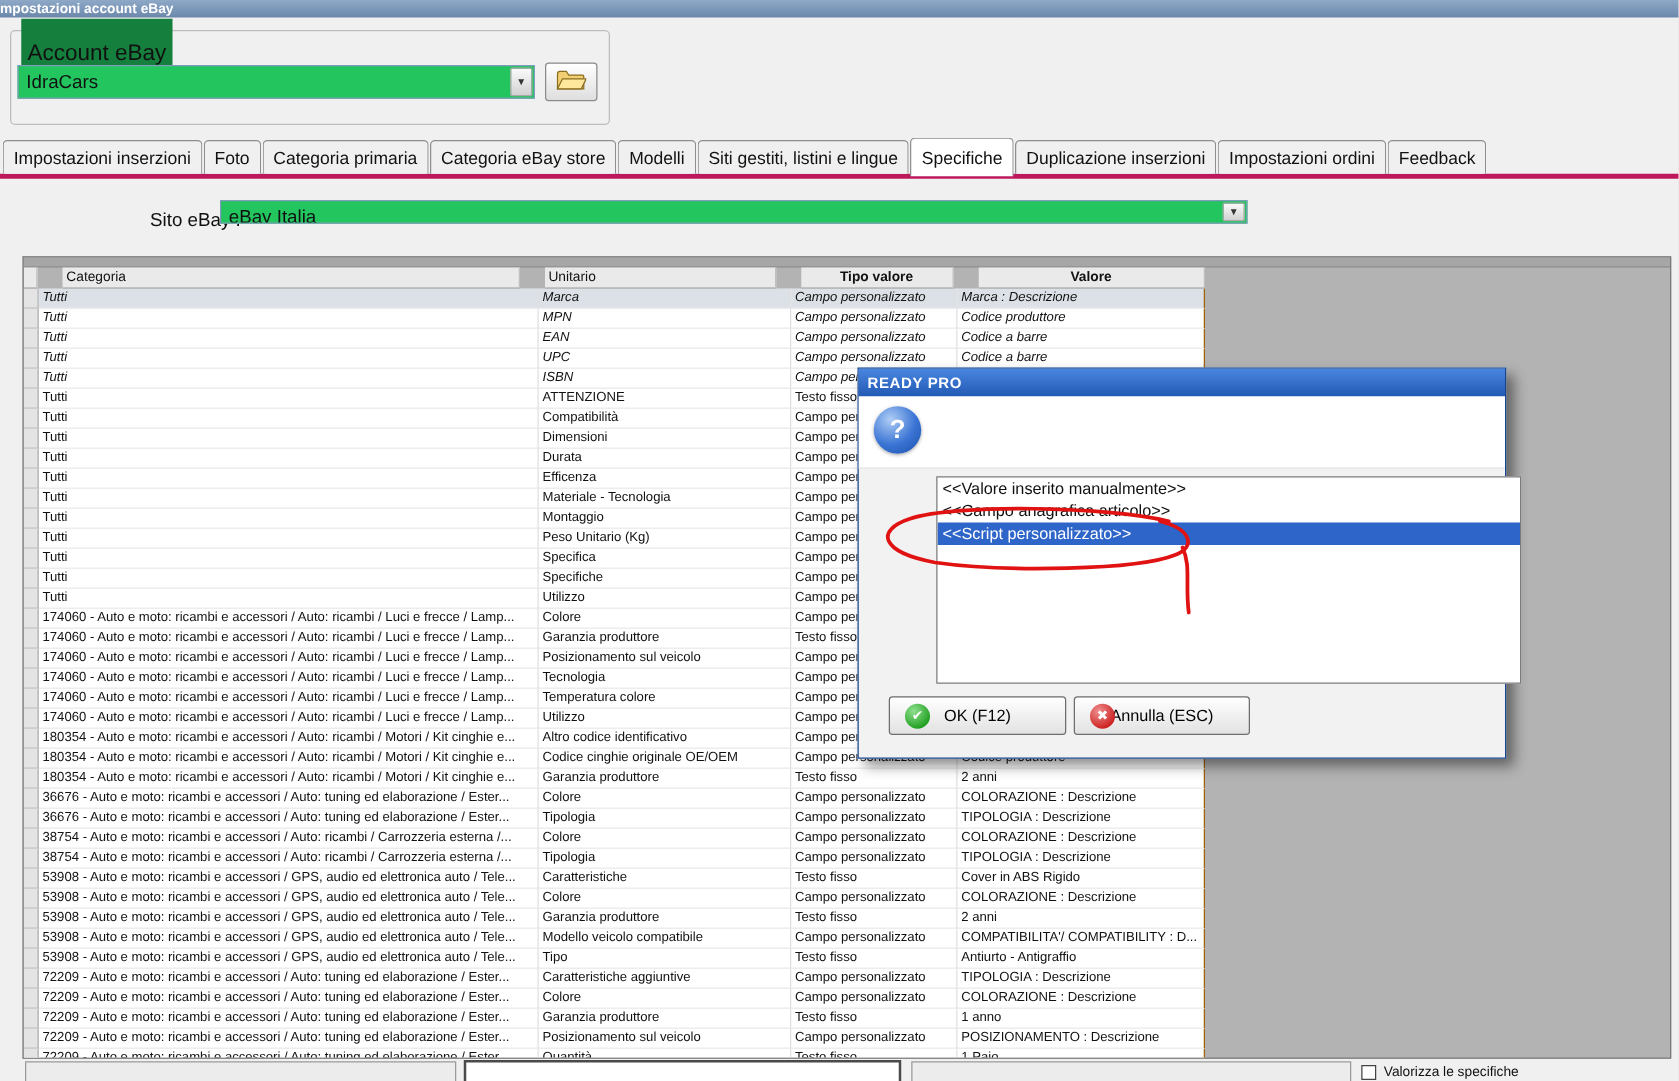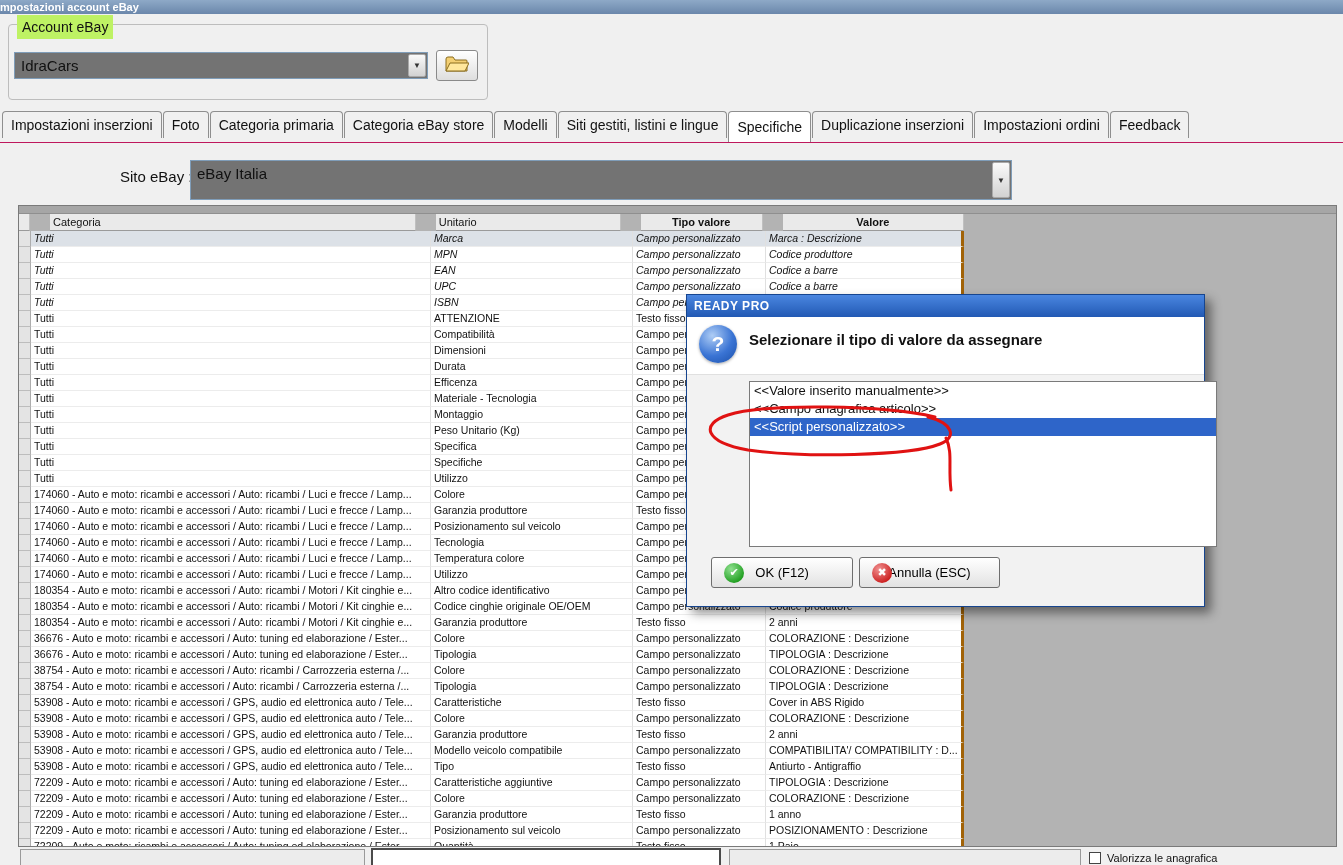--- a/index.html
+++ b/index.html
@@ -9,62 +9,62 @@
 
   
   .titlebar { position:absolute; left:0; top:0; width:100%; height:14px;
     background:linear-gradient(180deg,#8ea9c7,#6b87ab); color:#fff;
     font-size:11px; font-weight:bold; line-height:14px; overflow:hidden; }
   .titlebar span { position:relative; left:-5px; padding-left:2px; white-space:nowrap; }
 
   
   .groupbox { position:absolute; left:8px; top:24px; width:480px; height:76px;
     border:1px solid #bdbdbd; border-radius:4px; }
-  .groupbox .legend { position:absolute; top:-10px; left:8px; background:#bef264;
-    padding:4px 5px; font-size:14px; }
-
-  
-  .combo { position:absolute; background:#737373; border:1px solid #7f9db9; }
+  .groupbox .legend { position:absolute; top:-10px; left:8px; background:#15803d;
+    padding:17px 5px; font-size:18px; }
+
+  
+  .combo { position:absolute; background:#22c55e; border:1px solid #7f9db9; }
   .combo .combo-text { position:absolute; left:6px; top:0; bottom:0; right:22px;
     font-size:15px; line-height:25px; white-space:nowrap; overflow:hidden; }
   .combo .combo-btn { position:absolute; right:1px; top:1px; bottom:1px; width:18px;
     background:linear-gradient(#fafafa,#d2d2d2); border:1px solid #a9a9a9; border-radius:2px;
     font-size:8px; color:#333; display:flex; align-items:center; justify-content:center; }
   .account-combo { left:14px; top:52px; width:414px; height:27px; }
-  .site-combo { left:190px; top:160px; width:822px; height:40px; }
+  .site-combo { left:176px; top:160px; width:822px; height:19px; }
   .site-label { position:absolute; left:120px; top:168px; font-size:15px; }
 
   .folder-btn { position:absolute; left:436px; top:50px; width:42px; height:31px;
     border:1px solid #8a8a8a; border-radius:3px; background:linear-gradient(#ffffff,#dedede);
     display:flex; align-items:center; justify-content:center; cursor:pointer; }
 
   
   .tabstrip { position:absolute; left:0; right:0; top:111px; height:32px;
-    display:flex; align-items:flex-start; padding-left:2px;
-    border-bottom:1px solid #be185d; z-index:2; }
+    display:flex; align-items:center; padding-left:2px;
+    border-bottom:4px solid #be185d; z-index:2; }
   .tab { height:27px; line-height:26px; padding:0 8px; font-size:14px;
     background:#f0f0f0; border:1px solid #8e8e8e; border-bottom:none;
     border-radius:4px 4px 0 0; margin-right:1px; white-space:nowrap; cursor:pointer; }
   .tab.active { height:31px; line-height:31px; background:#fff; margin-bottom:-1px; z-index:3; }
 
   
   .grid { position:absolute; left:18px; top:205px; width:1319px; height:642px;
     border:1px solid #7a7a7a; background:#b3b3b3; overflow:hidden; z-index:1; }
   .grid-topstrip { height:8px; width:100%; background:#a6a6a6; border-bottom:1px solid #8f8f8f; }
   .grid-header, .grid-row { display:flex; width:945px; }
   .grid-header { height:17px;gap:20px; }
   .grid-header .cell { background:#eaeaea; border-bottom:1px solid #9a9a9a;
     border-right:1px solid #c0c0c0; font-size:11px; line-height:16px; }
   .grid-header .hbold { font-weight:bold;text-align:center; }
   .grid-row { height:16px; background:#fff; }
   .cell { padding:0 3px; font-size:10.5px; line-height:15px; white-space:nowrap;
     overflow:hidden; border-right:1px solid #e0e0e0; border-bottom:1px solid #ececec; }
   .c0 { width:12px; background:#e4e4e4; border-right:1px solid #adadad; border-bottom:1px solid #bdbdbd; padding:0; }
   .c1 { width:400px; } .c2 { width:202px; } .c3 { width:133px; }
-  .c4 { width:198px; border-right:3px solid #a16207; }
+  .c4 { width:198px; border-right:1px solid #a16207; }
   .row-italic .cell { font-style:italic; }
   .row-selected .c1, .row-selected .c2, .row-selected .c3, .row-selected .c4 { background:#dce1e7; }
 
   
   .bottom-panel { position:absolute; height:20px; background:#ececec; border:1px solid #9a9a9a; }
   .bp1 { left:20px; top:849px; width:345px; }
   .bp2 { left:371px; top:848px; width:350px; background:#fff; border:2px solid #4a4a4a; }
   .bp3 { left:729px; top:849px; width:352px; }
   .bottom-check { position:absolute; left:1089px; top:852px; width:12px; height:12px;
     background:#fff; border:1px solid #444; }
@@ -427,29 +427,28 @@
           <div class="cell c3">Testo fisso</div>
           <div class="cell c4">1 Paio</div>
         </div>
       </div>
   </div>
 
   <div class="bottom-panel bp1"></div>
   <div class="bottom-panel bp2"></div>
   <div class="bottom-panel bp3"></div>
   <div class="bottom-check"></div>
-  <span class="bottom-check-label">Valorizza le anagrafica</span>
+  <span class="bottom-check-label">Valorizza le specifiche</span>
 
   <div class="dialog">
     <div class="dialog-titlebar">
       <span>READY PRO</span>
     </div>
     <div class="dialog-msgarea">
       <div class="help-icon">?</div>
-      <div class="dialog-message">Selezionare il tipo di valore da assegnare</div>
     </div>
     <div class="dialog-list" id="dialog-list">
         <div class="list-item">&lt;&lt;Valore inserito manualmente&gt;&gt;</div>
         <div class="list-item">&lt;&lt;Campo anagrafica articolo&gt;&gt;</div>
         <div class="list-item selected">&lt;&lt;Script personalizzato&gt;&gt;</div>
       </div>
     <button class="dlg-btn btn-ok">
       <span class="btn-ico ico-green">✔</span>
       <span>OK (F12)</span>
     </button>

